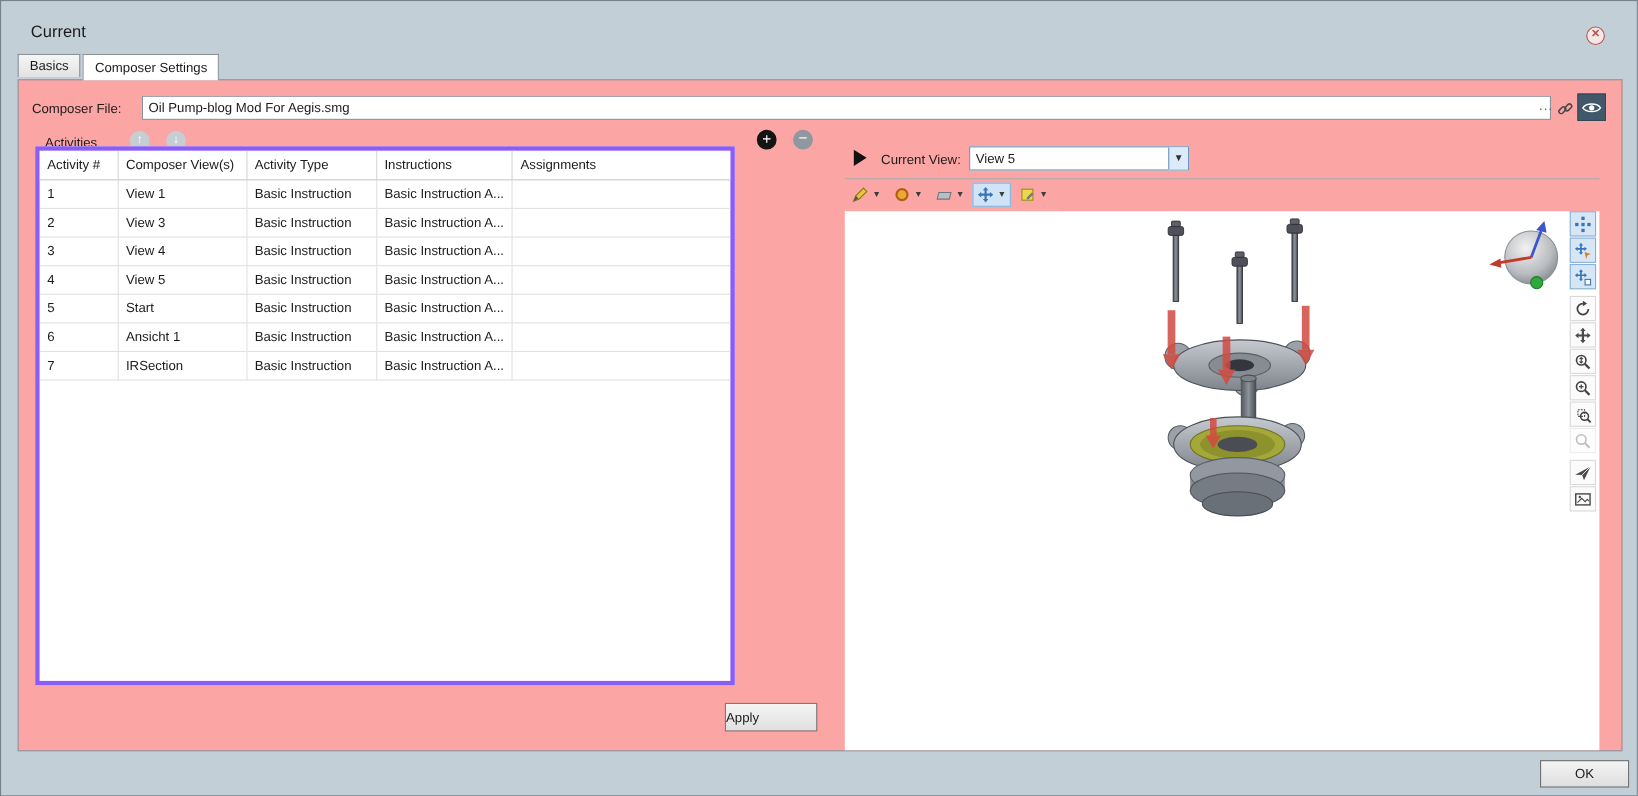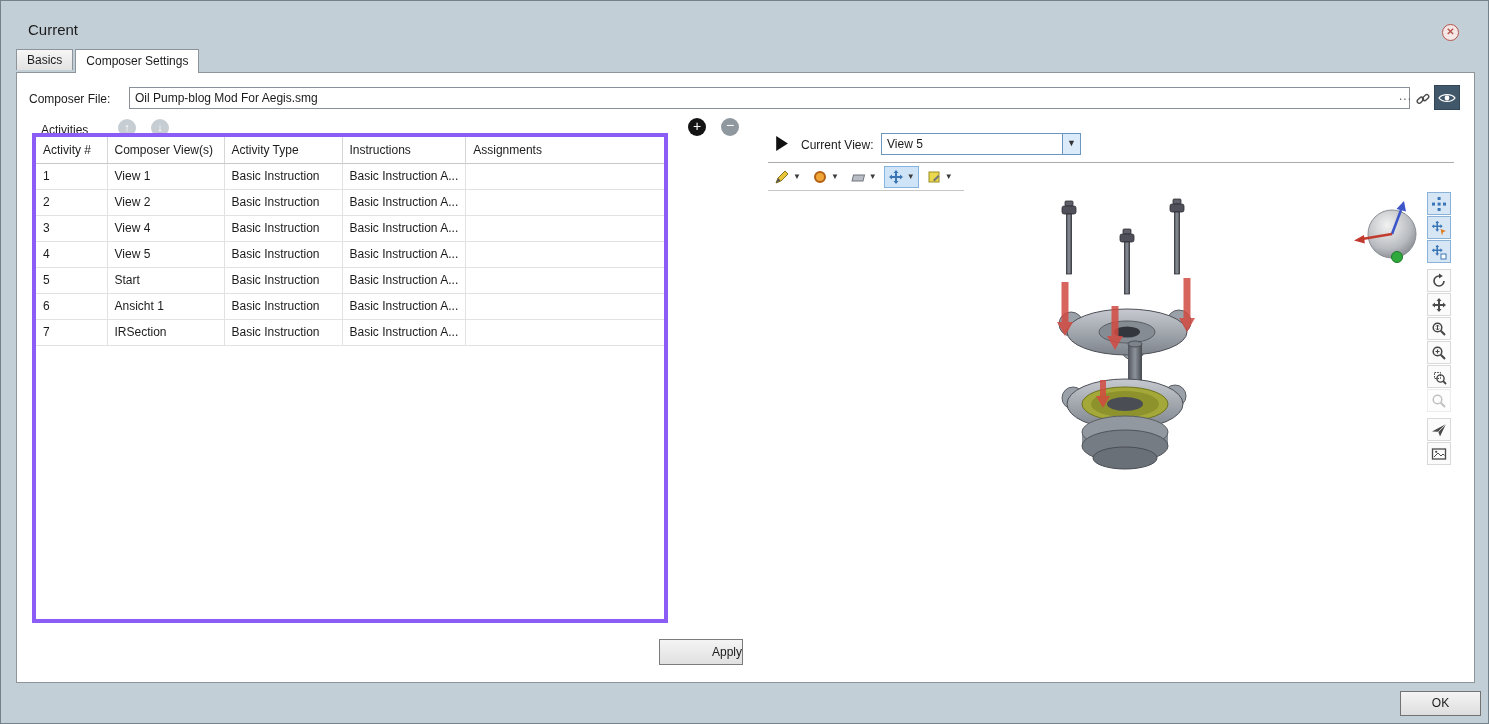--- a/index.html
+++ b/index.html
@@ -20,21 +20,21 @@
   .tabs { position: absolute; left: 15px; top: 48px; display: flex; align-items: flex-start; z-index: 3; }
   .tab {
     height: 21px; line-height: 20px; padding: 0 10px; margin-right: 2px;
     background: linear-gradient(#f6f6f6, #e2e2e2);
     border: 1px solid #8d949c; border-bottom: none; font-size: 12px;
   }
   .tab.active { height: 24px; line-height: 23px; background: #fff; }
   
   .panel {
     position: absolute; left: 15px; top: 71px; width: 1459px; height: 611px;
-    background: #ffffff; border: 1px solid #8d949c;
+    background: #fca5a5; border: 1px solid #8d949c;
   }
   .composer-label { position: absolute; left: 12px; top: 19px; }
   .composer-input {
     position: absolute; left: 98px; top: 14px; width: 1281px; height: 22px;
     border: 1px solid #8a9099; padding: 0 5px; font: 12px "Liberation Sans", sans-serif; color: #1b1b1b;
     background: #fff;
     margin-left: 14px;
   }
   .browse-btn { position: absolute; left: 1380px; top: 14px; width: 17px; height: 22px;
     color: #5a5a5a; text-align: center; line-height: 18px; letter-spacing: 1px; }
@@ -65,21 +65,21 @@
     border-right: 1px solid #d6d6d6; border-bottom: 1px solid #c9c9c9; background: #fff;
   }
   th:last-child, td:last-child { border-right: none; }
   td {
     height: 26px; padding: 0 7px;
     border-right: 1px solid #e2e2e2; border-bottom: 1px solid #e2e2e2; white-space: nowrap;
   }
   .apply-btn {
     position: absolute; left: 642px; top: 566px; width: 84px; height: 26px;
     background: linear-gradient(#f4f4f4, #e0e0e0); border: 1px solid #7b7b7b;
-    text-align: right; line-height: 24px;
+    text-align: left; line-height: 24px;
   }
   
   .play-btn { position: absolute; left: 753px; top: 59px; width: 22px; height: 22px;
     display: flex; align-items: center; justify-content: center; }
   .cv-label { position: absolute; left: 784px; top: 65px; }
   .combo {
     position: absolute; left: 864px; top: 60px; width: 200px; height: 22px;
     border: 1px solid #6b96bf; background: #fff;
   }
   .combo-value { position: absolute; left: 5px; top: 3px; }
@@ -177,21 +177,21 @@
         <tbody>
             <tr>
               <td>1</td>
               <td>View 1</td>
               <td>Basic Instruction</td>
               <td>Basic Instruction A...</td>
               <td></td>
             </tr>
             <tr>
               <td>2</td>
-              <td>View 2</td>
+              <td>View 3</td>
               <td>Basic Instruction</td>
               <td>Basic Instruction A...</td>
               <td></td>
             </tr>
             <tr>
               <td>3</td>
               <td>View 4</td>
               <td>Basic Instruction</td>
               <td>Basic Instruction A...</td>
               <td></td>

